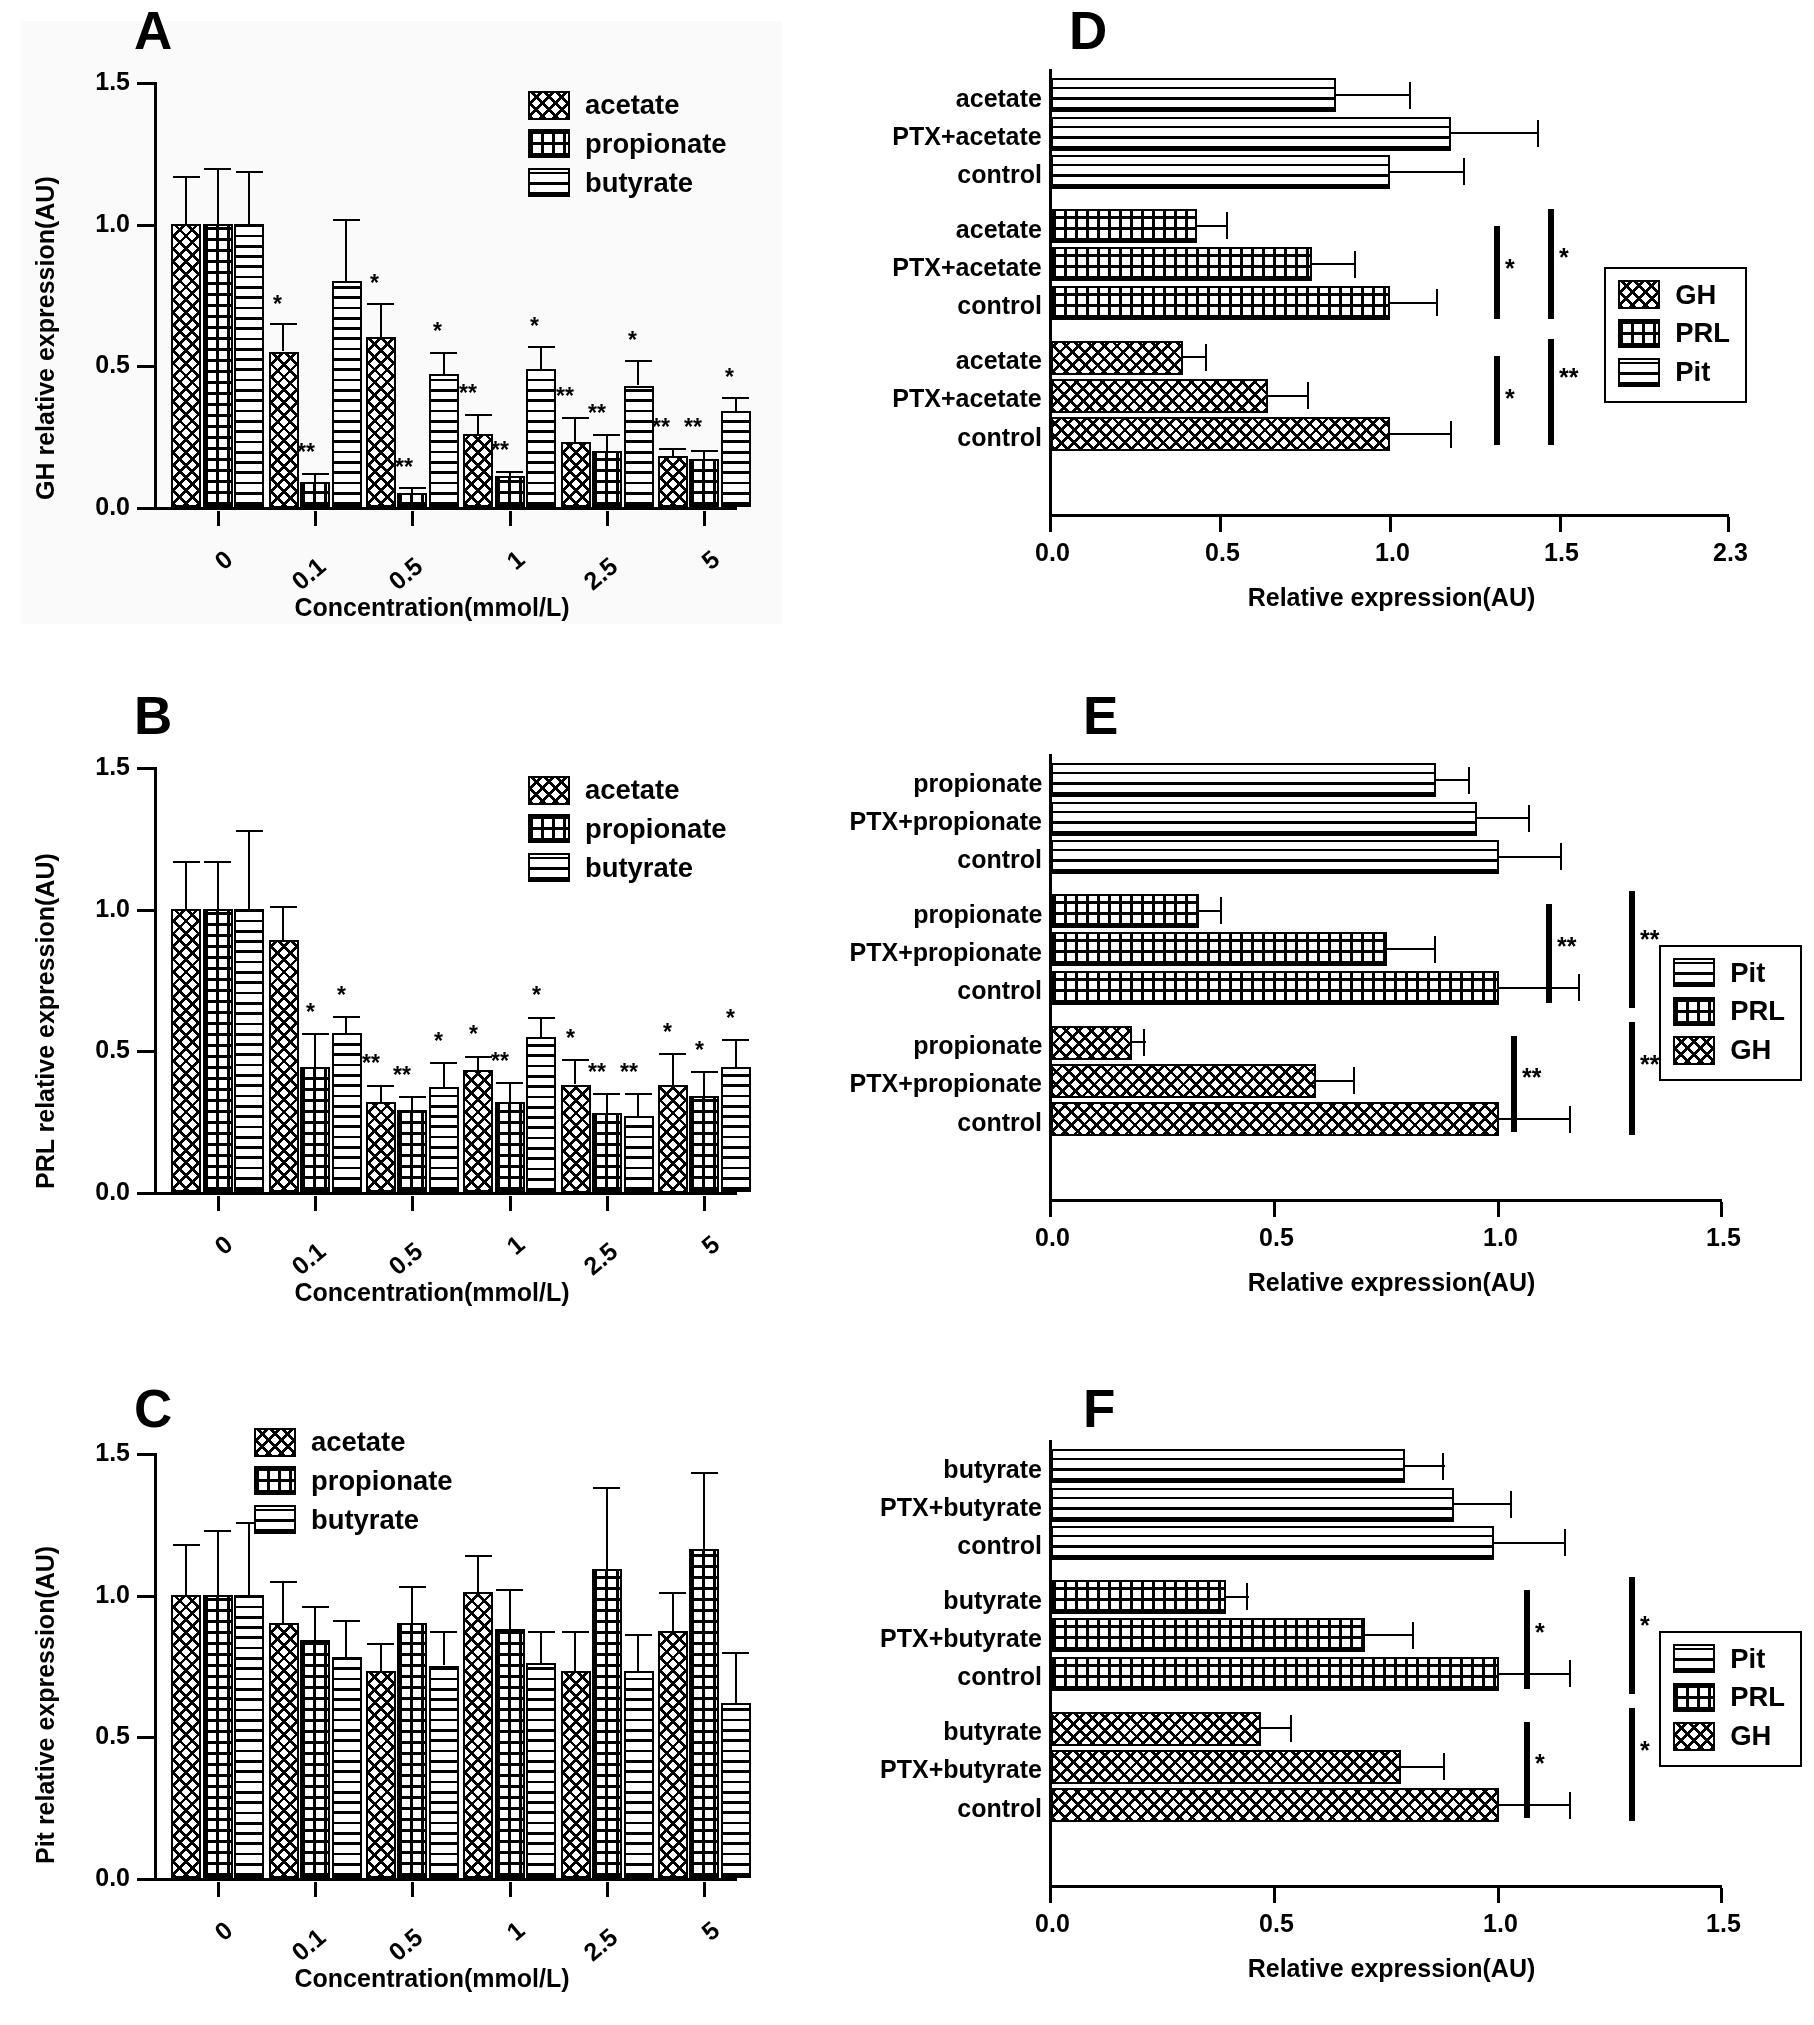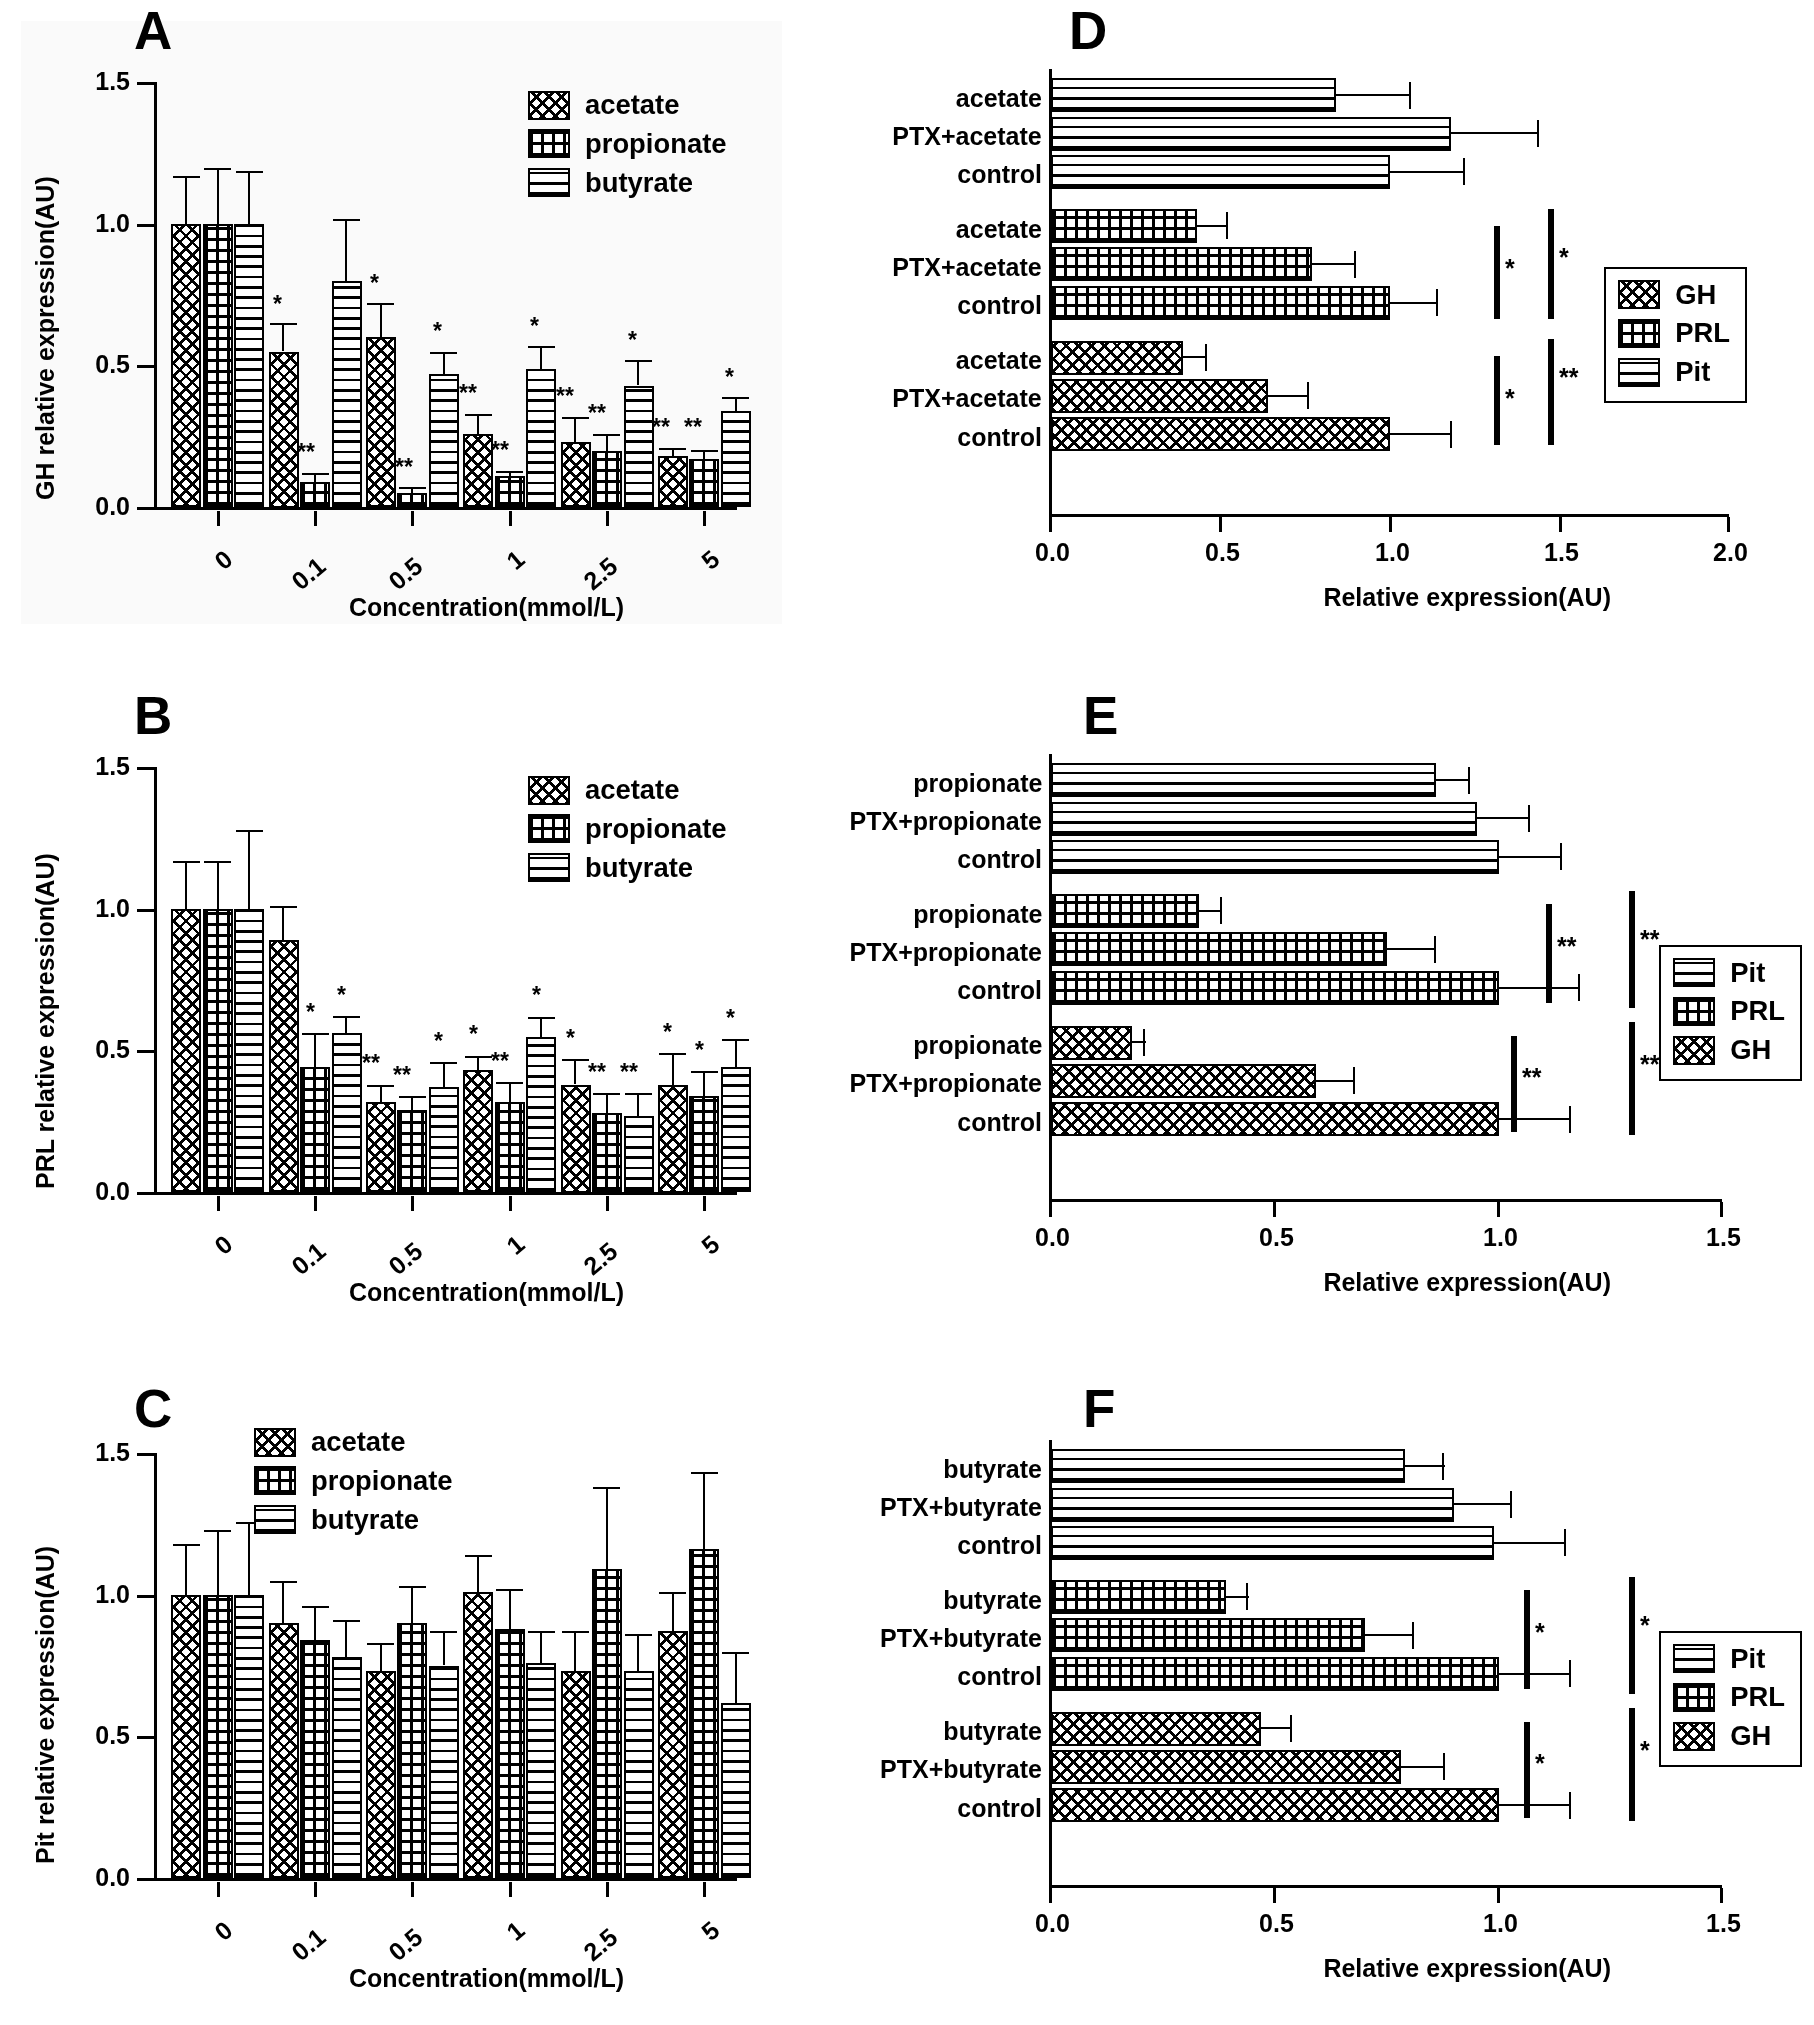--- a/index.html
+++ b/index.html
@@ -5,21 +5,21 @@
   html,body{margin:0;padding:0;background:#ffffff;}
   body{width:1814px;height:2025px;font-family:"Liberation Sans",sans-serif;color:#000;}
   .page{position:relative;width:1814px;height:2025px;}
 
   
   .panel{position:absolute;}
   .panel-letter{position:absolute;font-size:53px;font-weight:bold;font-family:"Liberation Sans",sans-serif;}
   .axis-line{position:absolute;background:#000;}
   .tick{position:absolute;background:#000;}
   .ylabel{position:absolute;font-size:25px;font-weight:bold;transform-origin:0 0;transform:rotate(-90deg);white-space:nowrap;}
-  .xlabel{position:absolute;font-size:25px;font-weight:bold;white-space:nowrap;text-align:right;}
+  .xlabel{position:absolute;font-size:25px;font-weight:bold;white-space:nowrap;text-align:center;}
   .ytick-text{position:absolute;font-size:25px;font-weight:bold;text-align:right;white-space:nowrap;}
   .xtick-text{position:absolute;font-size:25px;font-weight:bold;white-space:nowrap;}
   .xtick-rot{position:absolute;font-size:25px;font-weight:bold;white-space:nowrap;transform-origin:100% 50%;transform:rotate(-40deg);}
   .bar{position:absolute;border:2.1px solid #000;box-sizing:border-box;}
   .err{position:absolute;background:#000;width:2.1px;}
   .errcap{position:absolute;background:#000;height:2.1px;}
   .star{position:absolute;font-size:23px;font-weight:bold;white-space:nowrap;}
   .hbar{position:absolute;border:2.1px solid #000;box-sizing:border-box;}
   .herr{position:absolute;background:#000;height:2.1px;}
   .herrcap{position:absolute;background:#000;width:2.1px;}
@@ -416,21 +416,21 @@
 
     <div class="tick" style="left:240px;top:517px;width:3.4px;height:15px;"></div>
     <div class="tick" style="left:410px;top:517px;width:3.4px;height:15px;"></div>
     <div class="tick" style="left:580px;top:517px;width:3.4px;height:15px;"></div>
     <div class="tick" style="left:750px;top:517px;width:3.4px;height:15px;"></div>
     <div class="tick" style="left:918px;top:517px;width:3.4px;height:15px;"></div>
     <div class="xtick-text" style="left:206px;top:538px;width:75px;text-align:center;">0.0</div>
     <div class="xtick-text" style="left:376px;top:538px;width:75px;text-align:center;">0.5</div>
     <div class="xtick-text" style="left:546px;top:538px;width:75px;text-align:center;">1.0</div>
     <div class="xtick-text" style="left:715px;top:538px;width:75px;text-align:center;">1.5</div>
-    <div class="xtick-text" style="left:884px;top:538px;width:75px;text-align:center;">2.0</div>
+    <div class="xtick-text" style="left:884px;top:538px;width:75px;text-align:center;">2.3</div>
     <div class="xlabel" style="left:363px;top:583px;width:439px;">Relative expression(AU)</div>
 
     <div class="hbar f-butyrate" style="left:242px;top:78px;width:285px;height:34px;"></div>
     <div class="herr" style="left:527px;top:94px;width:75px;"></div>
     <div class="herrcap" style="left:600px;top:82px;height:27.4px;"></div>
     <div class="catlabel" style="left:41px;top:84px;width:192px;">acetate</div>
 
     <div class="hbar f-butyrate" style="left:242px;top:117px;width:400px;height:34px;"></div>
     <div class="herr" style="left:642px;top:132px;width:88px;"></div>
     <div class="herrcap" style="left:728px;top:120px;height:27.4px;"></div>

